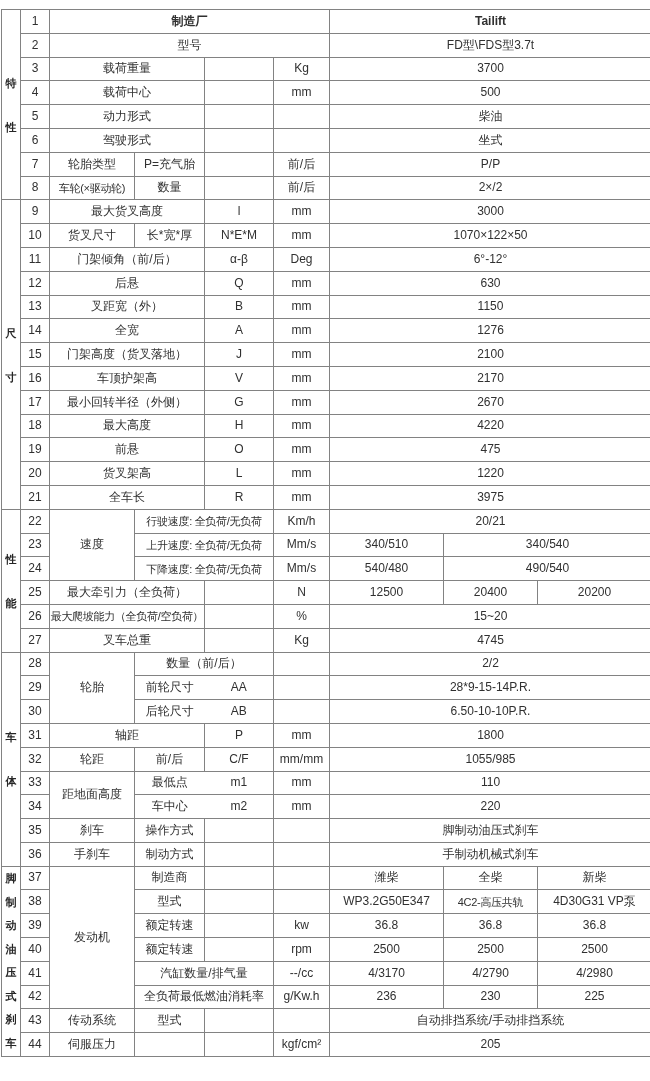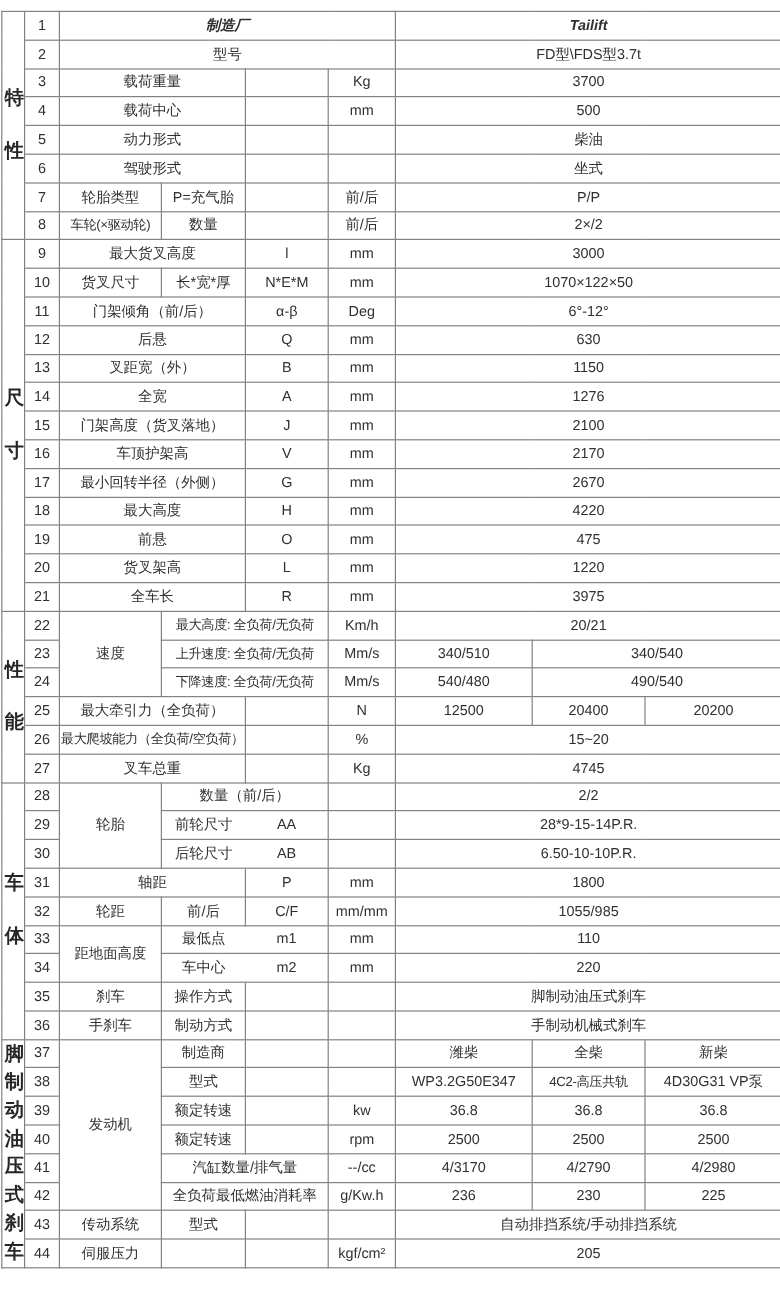--- a/index.html
+++ b/index.html
@@ -10,28 +10,28 @@
   td{
     border:1px solid #828282;
     text-align:center;
     vertical-align:middle;
     font-size:12px;
     color:#303030;
     padding:0;
     white-space:nowrap;
     line-height:1.1;
   }
-  td.b{font-weight:bold;font-style:italic;}
+  td.b{font-weight:bold;}
   td.sm{font-size:11px;letter-spacing:-0.3px;}
   td.num{font-size:12px;}
   td.nbr{border-right:none;}
   td.nbl{border-left:none;}
   td.cat{
     font-weight:bold;
-    font-size:16px;
+    font-size:11px;
     white-space:normal;
     word-break:break-all;
     padding:0 2px;
     color:#262626;
   }
   td.cat2{line-height:44px;}
   td.cat8{line-height:23.5px;}
 </style>
 </head>
 <body>
@@ -195,21 +195,21 @@
           <td class="num">21</td>
           <td colspan="2">全车长</td>
           <td>R</td>
           <td>mm</td>
           <td colspan="3">3975</td>
         </tr>
         <tr>
           <td class="cat cat2" rowspan="6">性能</td>
           <td class="num">22</td>
           <td rowspan="3">速度</td>
-          <td colspan="2" class="sm">最大高度: 全负荷/无负荷</td>
+          <td colspan="2" class="sm">行驶速度: 全负荷/无负荷</td>
           <td>Km/h</td>
           <td colspan="3">20/21</td>
         </tr>
         <tr>
           <td class="num">23</td>
           <td colspan="2" class="sm">上升速度: 全负荷/无负荷</td>
           <td>Mm/s</td>
           <td>340/510</td>
           <td colspan="2">340/540</td>
         </tr>

